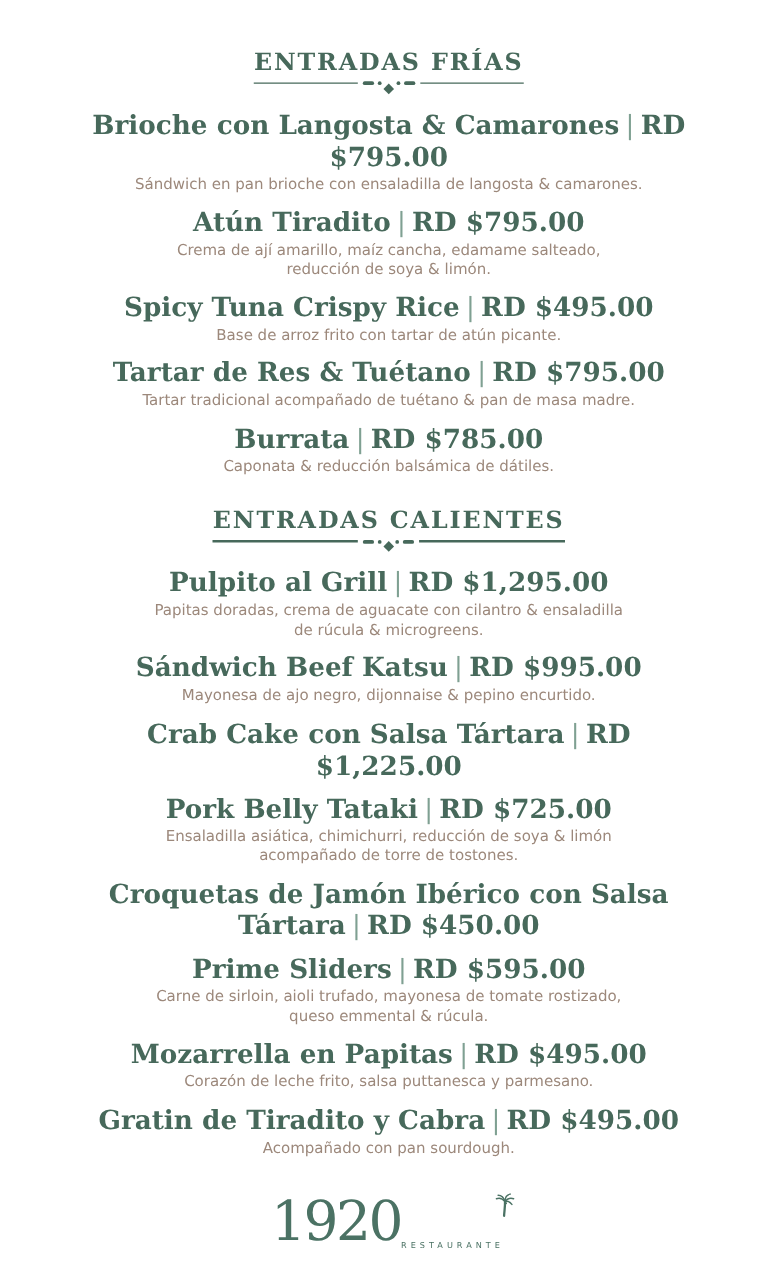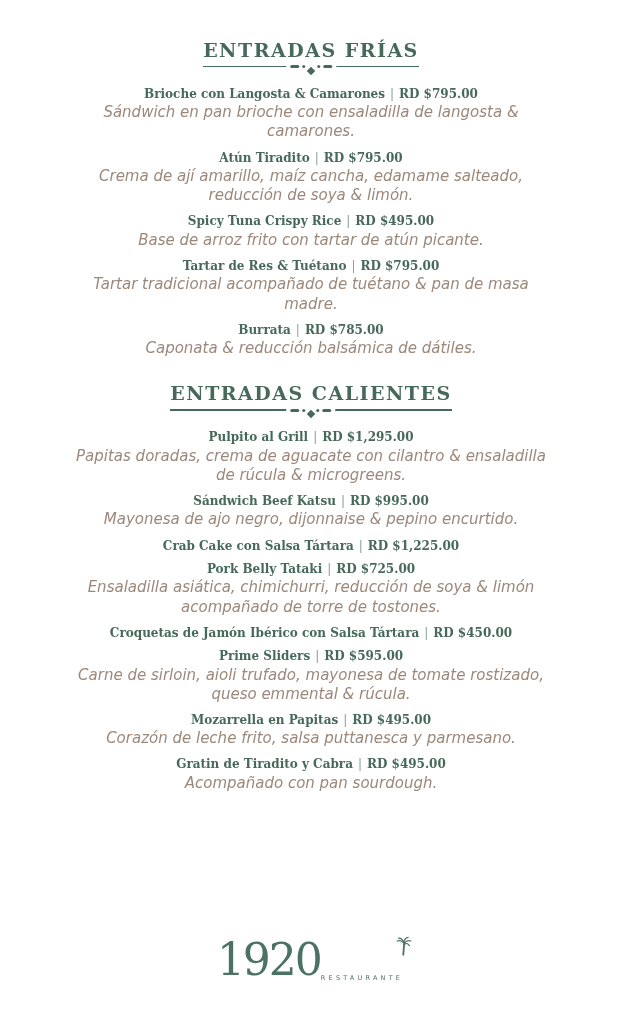--- a/index.html
+++ b/index.html
@@ -5,21 +5,21 @@
   :root{
     --green:#47695b;
     --sep:#7fa092;
     --taupe:#9c887b;
     --logo:#4b7264;
   }
   html,body{margin:0;padding:0;background:#ffffff;}
   .page{
     width:540px;height:1024px;margin:0 auto;background:#fff;
     display:flex;flex-direction:column;align-items:center;
-    box-sizing:border-box;padding:40px 24px 36px;overflow:hidden;
+    box-sizing:border-box;padding:40px 24px 18px;overflow:hidden;
     font-family:"DejaVu Sans",sans-serif;
     justify-content:space-between;
   }
   .section{display:flex;flex-direction:column;align-items:center;width:100%;}
   .section + .section{margin-top:16px;}
   .section-head{display:inline-flex;flex-direction:column;margin-bottom:12px;}
   .section-title{
     margin:0;font-family:"DejaVu Serif","Liberation Serif",serif;font-weight:700;
     font-size:19px;letter-spacing:1.5px;color:var(--green);text-align:center;line-height:1.1;
   }
@@ -28,26 +28,26 @@
   .orn{
     position:absolute;top:0;left:50%;transform:translateX(-50%);
     display:flex;align-items:flex-start;gap:3px;background:#fff;padding:0 4px;height:11px;
   }
   .orn-dash{width:9px;height:3px;border-radius:2px;background:var(--green);margin-top:1.5px;}
   .orn-dot{width:3px;height:3px;border-radius:50%;background:var(--green);margin-top:1.5px;}
   .orn-diamond{width:5.5px;height:5.5px;background:var(--green);transform:rotate(45deg);margin-top:4px;}
   .item{text-align:center;margin-bottom:9px;max-width:580px;}
   .item-line{
     font-family:"DejaVu Serif","Liberation Serif",serif;font-weight:700;
-    font-size:12px;line-height:1.2;color:var(--green);
+    font-size:21px;line-height:1.2;color:var(--green);
   }
   .item-sep{font-weight:400;color:var(--sep);padding:0 5px;}
   .item-desc{
-    font-size:15px;line-height:1.28;color:var(--taupe);
-    white-space:pre-line;margin-top:2px;font-style:italic;
+    font-size:12px;line-height:1.28;color:var(--taupe);
+    white-space:pre-line;margin-top:2px;
   }
   .item-desc:empty{display:none;}
   .logo{
     margin-top:auto;position:relative;color:var(--logo);
     display:flex;flex-direction:row;align-items:center;padding-bottom:6px;
   }
   .logo-year{
     font-family:"DejaVu Serif","Liberation Serif",serif;font-size:44px;line-height:1;
     letter-spacing:-2px;position:relative;
   }

